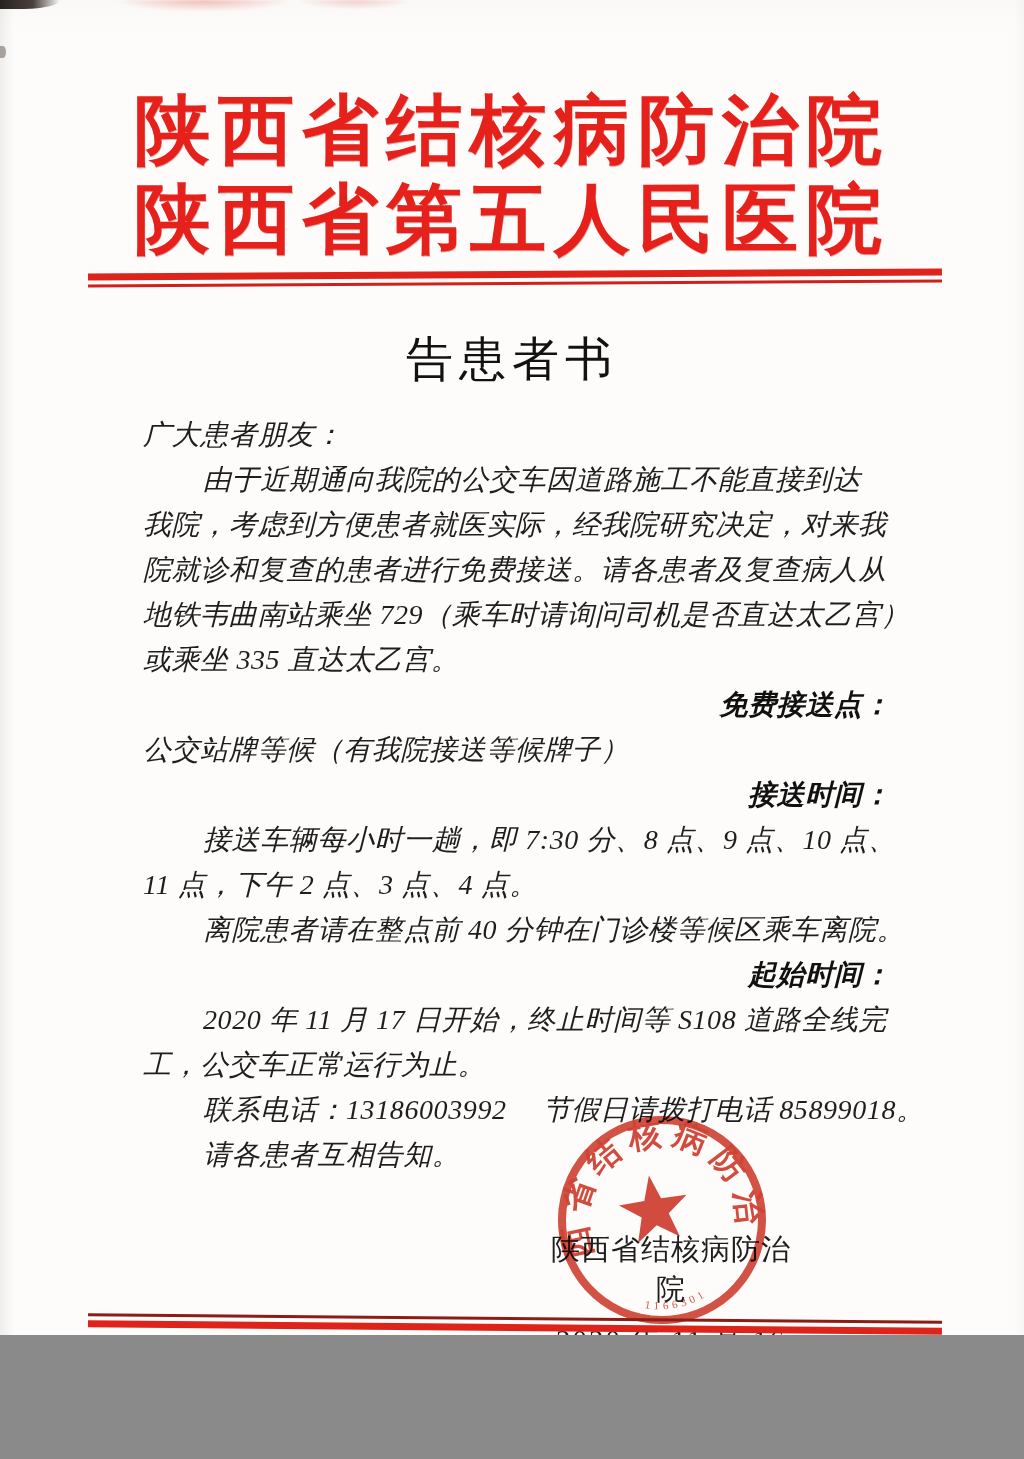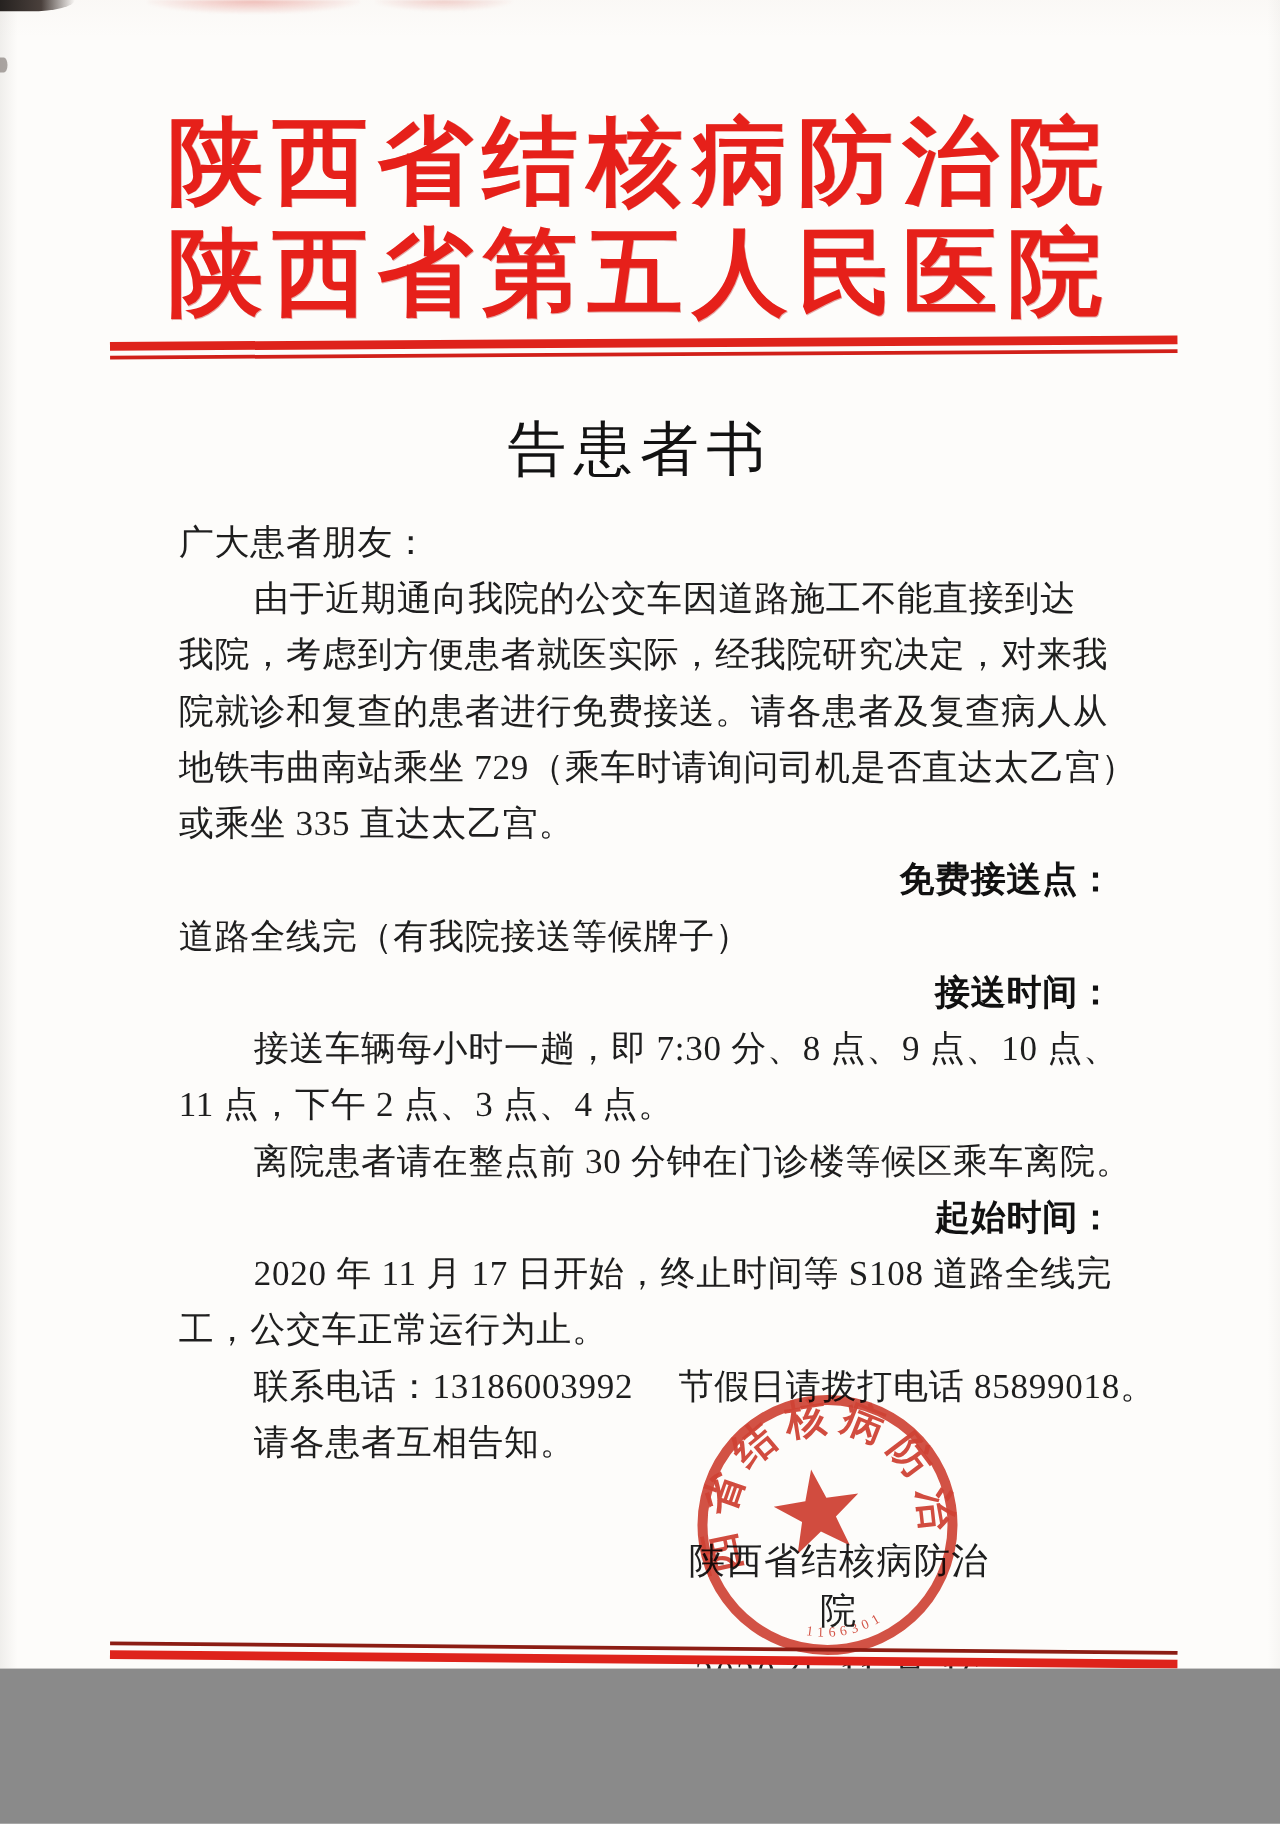--- a/index.html
+++ b/index.html
@@ -66,20 +66,21 @@
     position:absolute;top:328px;left:0;width:100%;
     text-align:center;
     font-size:47px;font-weight:normal;
     letter-spacing:6px;color:#121212;
   }
 
   .body-text{
     position:absolute;top:412px;left:143px;width:748px;
     font-size:28px;line-height:45px;letter-spacing:0.6px;
     color:#1e1e1e;
+    font-style:italic;
   }
   .bline{height:45px;white-space:nowrap;}
   .bline.ind{padding-left:60px;}
   .bline.bold{font-weight:bold;color:#111;text-align:right;}
 
   .signature{
     position:absolute;left:538px;top:1229px;width:266px;
     text-align:center;font-size:29px;color:#1e1e1e;letter-spacing:1px;
     line-height:40px;
   }
@@ -114,25 +115,25 @@
   <div class="doc-title">告患者书</div>
 
   <div class="body-text">
       <div class="bline">广大患者朋友：</div>
       <div class="bline ind">由于近期通向我院的公交车因道路施工不能直接到达</div>
       <div class="bline">我院，考虑到方便患者就医实际，经我院研究决定，对来我</div>
       <div class="bline">院就诊和复查的患者进行免费接送。请各患者及复查病人从</div>
       <div class="bline">地铁韦曲南站乘坐 729（乘车时请询问司机是否直达太乙宫）</div>
       <div class="bline">或乘坐 335 直达太乙宫。</div>
       <div class="bline ind bold">免费接送点：</div>
-      <div class="bline">道路全线完（有我院接送等候牌子）</div>
+      <div class="bline">公交站牌等候（有我院接送等候牌子）</div>
       <div class="bline ind bold">接送时间：</div>
       <div class="bline ind">接送车辆每小时一趟，即 7:30 分、8 点、9 点、10 点、</div>
       <div class="bline">11 点，下午 2 点、3 点、4 点。</div>
-      <div class="bline ind">离院患者请在整点前 30 分钟在门诊楼等候区乘车离院。</div>
+      <div class="bline ind">离院患者请在整点前 40 分钟在门诊楼等候区乘车离院。</div>
       <div class="bline ind bold">起始时间：</div>
       <div class="bline ind">2020 年 11 月 17 日开始，终止时间等 S108 道路全线完</div>
       <div class="bline">工，公交车正常运行为止。</div>
       <div class="bline ind">联系电话：13186003992　 节假日请拨打电话 85899018。</div>
       <div class="bline ind">请各患者互相告知。</div>
     </div>
 
   <div class="signature">
     <div class="sig-org">陕西省结核病防治院</div>
     <div class="sig-date">2020 年 11 月 16 日</div>

